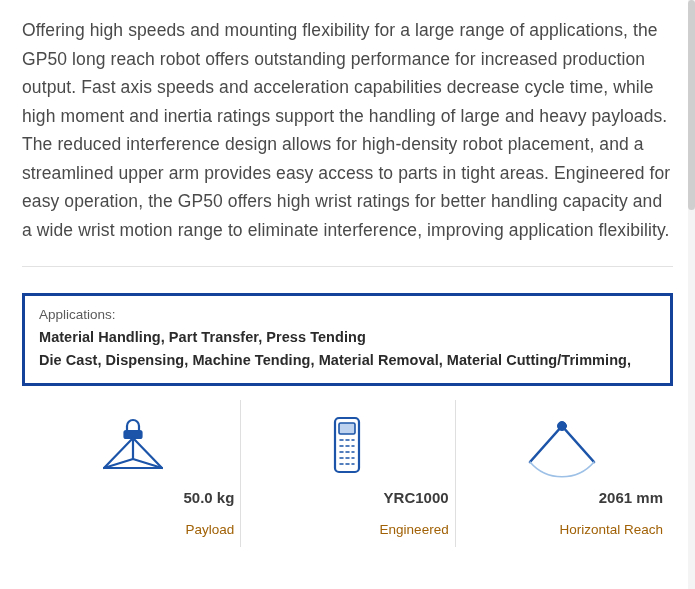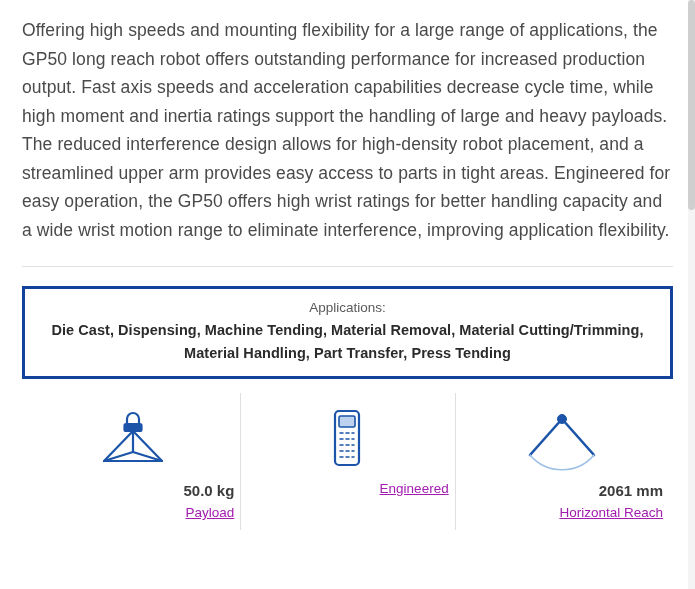--- a/index.html
+++ b/index.html
@@ -29,24 +29,23 @@
     letter-spacing: 0.1px;
     margin: 0;
     padding-top: 6px;
   }
   .divider {
     border: 0;
     border-top: 1px solid #e2e2e2;
     margin: 22px 0 0 0;
   }
   .applications-box {
-    margin-top: 19px;
+    margin-top: 26px;
     border: 3px solid #14429b;
     padding: 9px 14px 11px 14px;
-    text-align: center;
   }
   .applications-title {
     font-size: 13.5px;
     color: #5a5a5a;
     line-height: 19px;
     margin-bottom: 2px;
   }
   .applications-list {
     font-size: 14.5px;
     font-weight: bold;
@@ -83,24 +82,23 @@
   }
   .spec-value {
     font-size: 15px;
     font-weight: bold;
     color: #3c3c3c;
     margin-top: 4px;
     line-height: 20px;
   }
   .spec-label {
     font-size: 13.5px;
-    color: #a21caf;
+    color: #a16207;
     line-height: 19px;
-    margin-top: 2px;
-    text-decoration: underline;
+    margin-top: 12px;
   }
   .scroll-indicator {
     position: absolute;
     top: 0;
     right: 0;
     width: 7px;
     height: 589px;
     background: #f4f4f4;
   }
   .scroll-thumb {
@@ -117,22 +115,22 @@
 <body>
 
 <div class="page">
 
   <p class="description">Offering high speeds and mounting flexibility for a large range of applications, the GP50 long reach robot offers outstanding performance for increased production output. Fast axis speeds and acceleration capabilities decrease cycle time, while high moment and inertia ratings support the handling of large and heavy payloads. The reduced interference design allows for high-density robot placement, and a streamlined upper arm provides easy access to parts in tight areas. Engineered for easy operation, the GP50 offers high wrist ratings for better handling capacity and a wide wrist motion range to eliminate interference, improving application flexibility.</p>
 
   <hr class="divider">
 
   <div class="applications-box">
     <div class="applications-title">Applications:</div>
+    <div class="applications-list">Material Handling, Part Transfer, Press Tending</div>
     <div class="applications-list">Die Cast, Dispensing, Machine Tending, Material Removal, Material Cutting/Trimming,</div>
-    <div class="applications-list">Material Handling, Part Transfer, Press Tending</div>
   </div>
 
   <div class="specs">
 
     <div class="spec">
       <div class="spec-icon">
         <svg width="78" height="74" viewBox="0 0 78 74" aria-hidden="true">
           <g fill="none" stroke="#1b54a8" stroke-width="2.2" stroke-linejoin="round" stroke-linecap="round">
             <path d="M33 18 a6 6 0 0 1 12 0 v6 h-12 z"></path>
             <rect x="30.5" y="23" width="17" height="7" rx="1.5" fill="#1b54a8" stroke="#1b54a8"></rect>
@@ -165,20 +163,21 @@
               <line x1="32" y1="50" x2="35" y2="50"></line>
                 <line x1="38" y1="50" x2="41" y2="50"></line>
                 <line x1="44" y1="50" x2="46" y2="50"></line>
               <line x1="32" y1="56" x2="35" y2="56"></line>
                 <line x1="38" y1="56" x2="41" y2="56"></line>
                 <line x1="44" y1="56" x2="46" y2="56"></line>
             </g>
           </g>
         </svg>
       </div>
+      <div class="spec-value">YRC1000</div>
       <div class="spec-label">Engineered</div>
     </div>
 
     <div class="spec">
       <div class="spec-icon">
         <svg width="92" height="74" viewBox="0 0 92 74" aria-hidden="true">
           <g fill="none" stroke-linecap="round" stroke-linejoin="round">
             <path d="M46 18 L14 54" stroke="#1b54a8" stroke-width="2.6"></path>
             <path d="M46 18 L78 54" stroke="#1b54a8" stroke-width="2.6"></path>
             <path d="M14 54 A42 42 0 0 0 78 54" stroke="#9dc0e6" stroke-width="1.6"></path>

